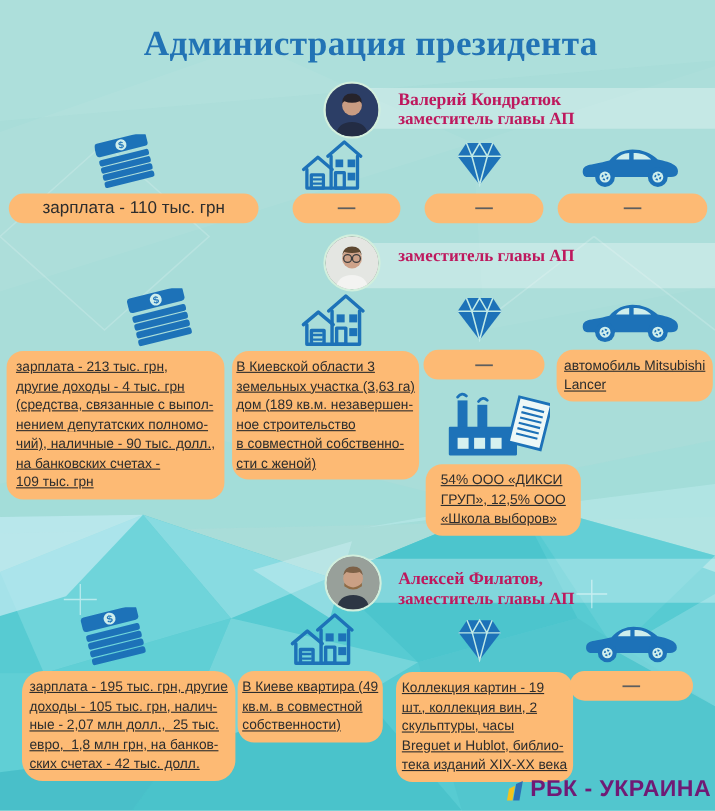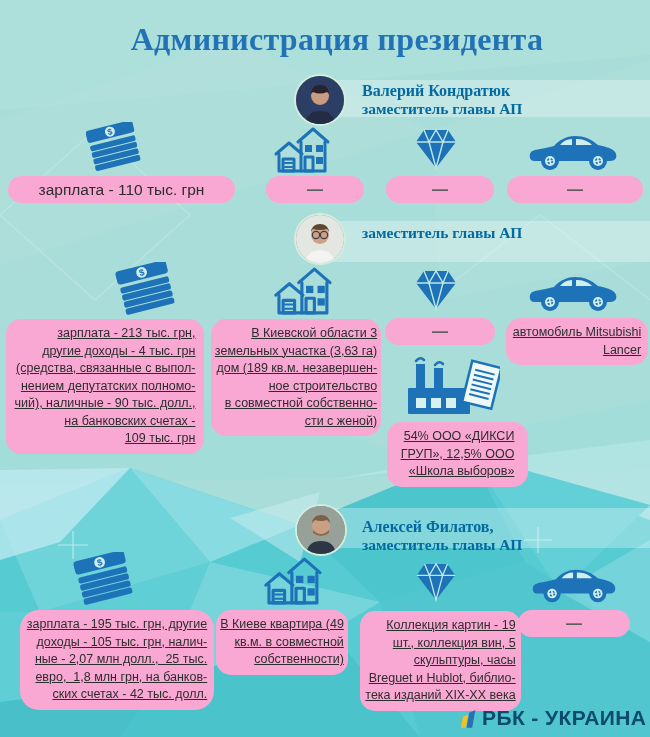--- a/index.html
+++ b/index.html
@@ -8,35 +8,35 @@
   .bg{position:absolute;left:0;top:0;}
   .title{position:absolute;top:21px;left:12px;width:100%;margin:0;text-align:center;
          font-family:"Liberation Serif",serif;font-weight:bold;font-size:32px;
          color:#2273b5;letter-spacing:.3px;}
   .banner{position:absolute;right:0;left:321px;background:rgba(255,255,255,.30);
           border-radius:4px 0 0 4px;}
   .avatar{position:absolute;width:52px;height:52px;border-radius:50%;
           border:2px solid rgba(214,244,226,.95);overflow:hidden;box-sizing:border-box;
           background:#888;}
   .avatar svg{display:block;width:100%;height:100%;}
-  .who{position:absolute;left:362px;color:#0369a1;
+  .who{position:absolute;left:362px;color:#be185d;
        font-family:"Liberation Serif",serif;font-weight:bold;}
   .who .nm{font-size:16px;line-height:18px;}
   .who .rl{font-size:15.5px;line-height:18px;}
   .icon{position:absolute;}
-  .pill{position:absolute;background:#f9a8d4;border-radius:15px;display:flex;
-        align-items:center;justify-content:center;text-align:right;color:#2d2d2d;}
+  .pill{position:absolute;background:#fdba74;border-radius:15px;display:flex;
+        align-items:center;justify-content:center;text-align:left;color:#2d2d2d;}
   .pill .txt{white-space:pre;font-size:12.5px;line-height:17.5px;}
   .pill.single .txt{font-size:15.5px;}
   .pill.multi{padding:6px 2px;text-decoration:underline;}
   .pill.dash{height:27px;}
   .pill.dash .txt{font-size:16px;font-weight:bold;color:#5e5e5e;}
   .h27{height:27px;}
   .logo{position:absolute;left:460px;top:706px;display:flex;align-items:center;gap:5px;}
-  .logo-tx{font-size:21px;font-weight:bold;color:#0c4a6e;letter-spacing:.4px;}
+  .logo-tx{font-size:21px;font-weight:bold;color:#701a75;letter-spacing:.4px;}
   
   .s1-banner{top:80px;height:37px;} .s1-avatar{left:294px;top:74px;} .s1-who{top:82px;}
   .s1-money{left:86px;top:122px;} .s1-house{left:272px;top:126px;}
   .s1-diam{left:413px;top:128px;} .s1-car{left:528px;top:131px;}
   .s1-b1{left:8px;top:176px;width:227px;} .s1-b2{left:266px;top:176px;width:98px;}
   .s1-b3{left:386px;top:176px;width:108px;} .s1-b4{left:507px;top:176px;width:136px;}
   .s2-banner{top:221px;height:41px;} .s2-avatar{left:294px;top:213px;} .s2-who{top:224px;}
   .s2-money{left:112px;top:262px;} .s2-house{left:272px;top:266px;}
   .s2-diam{left:413px;top:269px;} .s2-car{left:528px;top:272px;}
   .s2-b1{left:6px;top:319px;width:194px;} .s2-b2{left:211px;top:319px;width:166px;}
@@ -373,21 +373,21 @@
 евро,  1,8 млн грн, на банков-
 ских счетах - 42 тыс. долл.</span>
     </div>
   <div class="pill multi s3-b2">
       <span class="txt">В Киеве квартира (49
 кв.м. в совместной
 собственности)</span>
     </div>
   <div class="pill multi s3-b3">
       <span class="txt">Коллекция картин - 19
-шт., коллекция вин, 5
+шт., коллекция вин, 2
 скульптуры, часы
 Breguet и Hublot, библио-
 тека изданий XIX-XX века</span>
     </div>
   <div class="pill dash s3-b4">
       <span class="txt">—</span>
     </div>
 
   <div class="logo">
     <svg width="17" height="21" viewBox="0 0 24 28">

